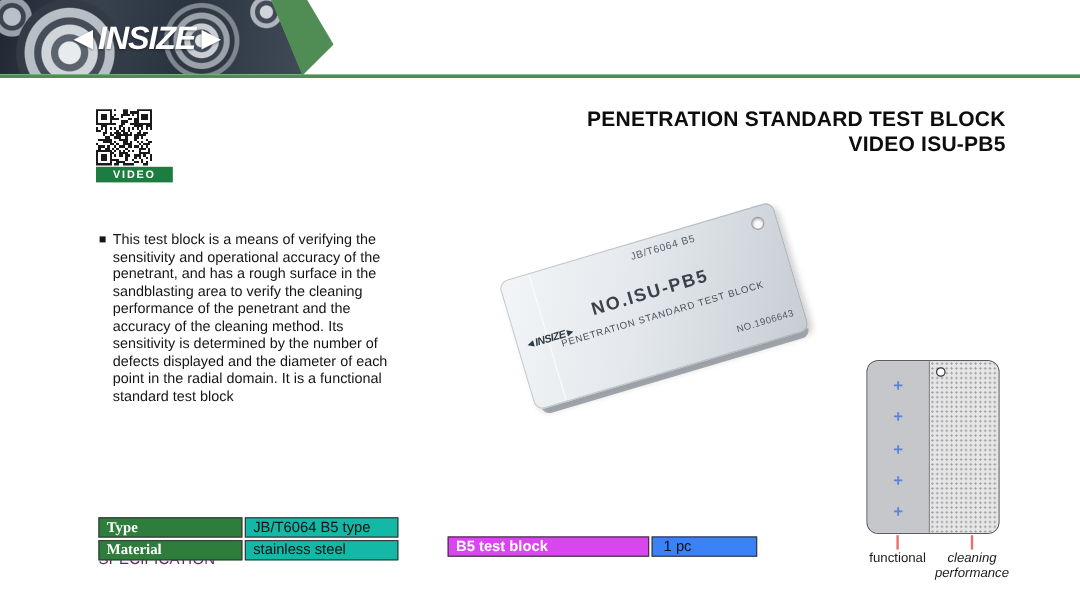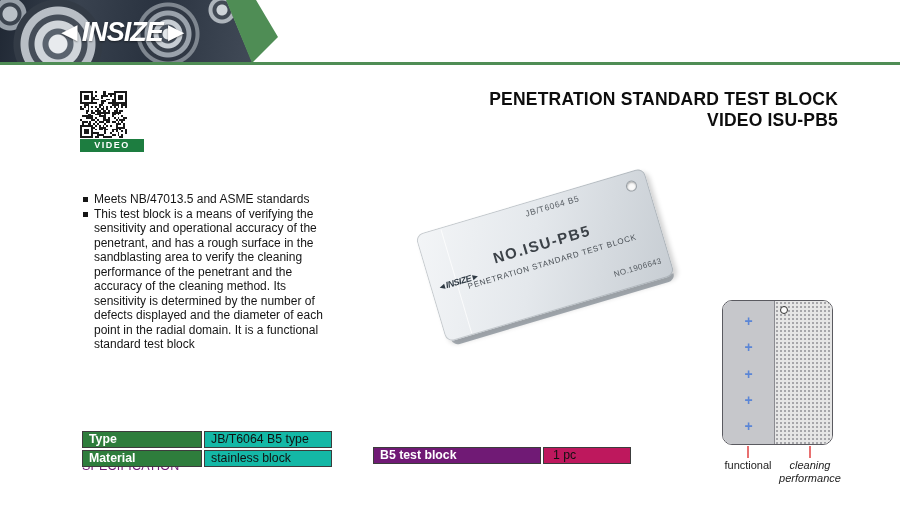--- a/index.html
+++ b/index.html
@@ -95,25 +95,25 @@
   
   .section-title { position:absolute; font-size:12.5px; font-weight:normal; color:#701a75; letter-spacing:0.2px;margin-top:44px; }
   .spec-title { left:82px; top:415px; }
   .delivery-title { left:373px; top:431px; }
   table.datatable { position:absolute; border-collapse:separate; border-spacing:2px; }
   table.datatable td {
     border:1px solid #3c3c3c; height:15px; line-height:15px; font-size:12.3px;
     padding:0 0 0 6px; box-sizing:content-box; vertical-align:middle; white-space:nowrap;
   }
   .spec-table { left:80px; top:429px; }
-  .spec-table td:first-child { width:112px; background:#2e7d3c; color:#fff; font-weight:bold; }
+  .spec-table td:first-child { width:112px; background:#2e7d3c; color:#fff; font-weight:bold;font-family:Liberation Serif, serif; }
   .spec-table td:last-child  { width:120px; background:#14b8a6; color:#111; }
   .delivery-table { left:371px; top:445px; }
-  .delivery-table td:first-child { width:160px; background:#701a75; color:#fff; font-weight:bold; }
-  .delivery-table td:last-child  { width:77px; background:#be185d; color:#111; padding-left:9px; }
+  .delivery-table td:first-child { width:160px; background:#d946ef; color:#fff; font-weight:bold; }
+  .delivery-table td:last-child  { width:77px; background:#3b82f6; color:#111; padding-left:9px; }
 </style>
 </head>
 <body>
 
 <div id="canvas">
 
   <div class="hdr-photo"></div>
   <div class="hdr-chevron"></div>
   <div class="hdr-line"></div>
   <div class="hdr-logo">◄INSIZE►</div>
@@ -444,21 +444,20 @@
       </svg>
   </div>
   <div class="video-badge">VIDEO</div>
 
   <div class="page-title">
     <div>PENETRATION STANDARD TEST BLOCK</div>
     <div>VIDEO ISU-PB5</div>
   </div>
 
   <ul class="bullets">
-      <li>Meets NB/47013.5 and ASME standards</li>
       <li>This test block is a means of verifying the sensitivity and operational accuracy of the penetrant, and has a rough surface in the sandblasting area to verify the cleaning performance of the penetrant and the accuracy of the cleaning method. Its sensitivity is determined by the number of defects displayed and the diameter of each point in the radial domain. It is a functional standard test block</li>
     </ul>
 
   <div class="card-wrap">
     <div class="card">
       <div class="card-bevel"></div>
       <div class="card-toplabel">JB/T6064 B5</div>
       <div class="card-hole"></div>
       <div class="card-brand">◄INSIZE►</div>
       <div class="card-name">NO.ISU-PB5</div>
@@ -486,21 +485,21 @@
 
   <div class="section-title spec-title">SPECIFICATION</div>
   <table class="datatable spec-table">
     <tbody>
         <tr>
           <td>Type</td>
           <td>JB/T6064 B5 type</td>
         </tr>
         <tr>
           <td>Material</td>
-          <td>stainless block</td>
+          <td>stainless steel</td>
         </tr>
       </tbody>
   </table>
 
   <table class="datatable delivery-table">
     <tbody>
         <tr>
           <td>B5 test block</td>
           <td>1 pc</td>
         </tr>

